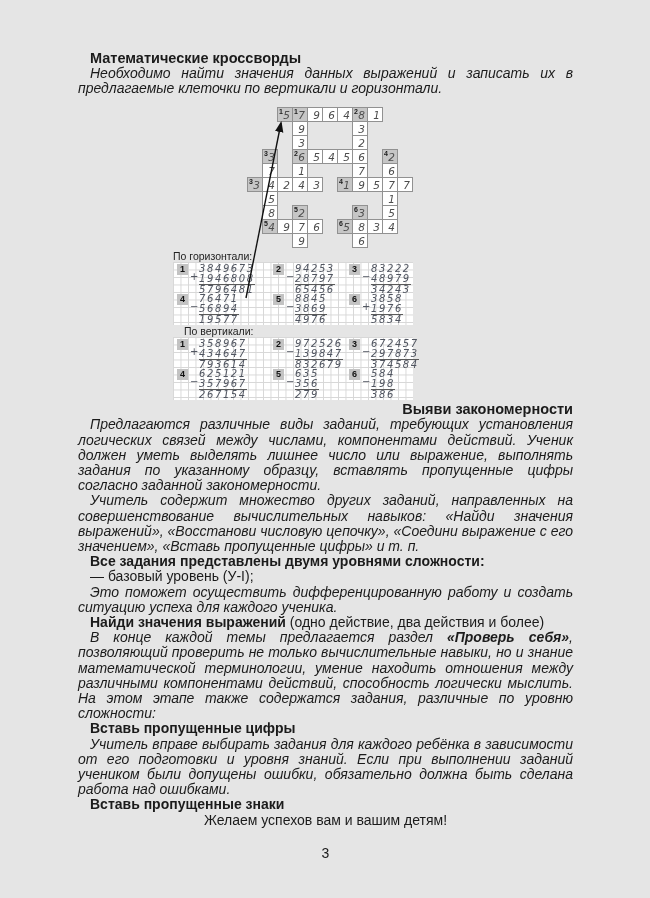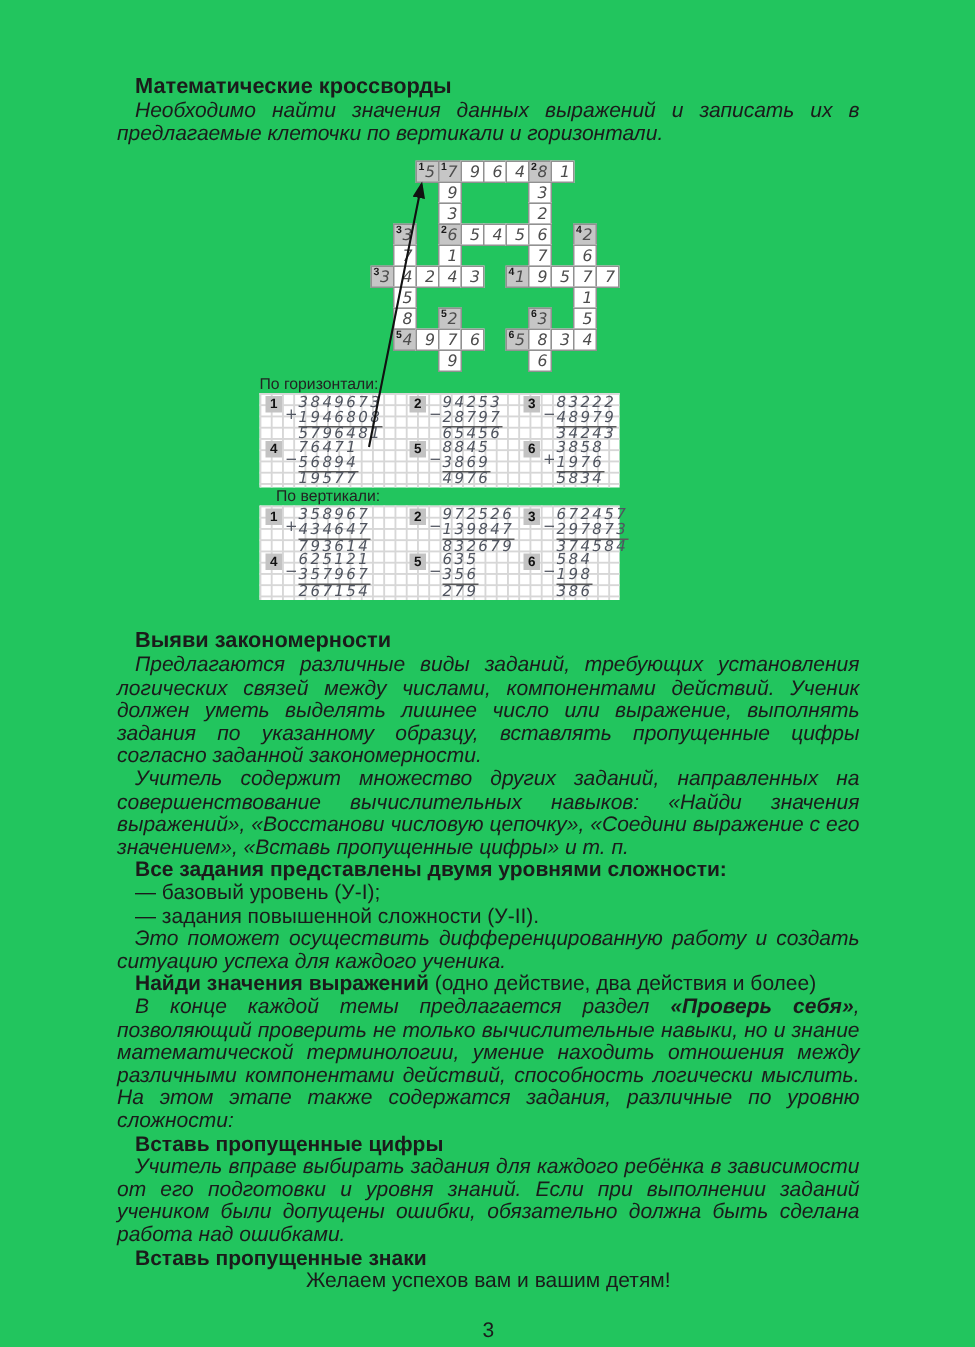--- a/index.html
+++ b/index.html
@@ -1,24 +1,24 @@
 <!DOCTYPE html>
 <html><head>
 <meta charset="utf-8">
 <style>
   html,body{margin:0;padding:0;background:#ffffff;}
-  .page{position:relative;width:650px;height:898px;background:#22c55e;color:#1b1b1b;
+  .page{position:relative;width:650px;height:898px;background:#e5e5e5;color:#1b1b1b;
         font-family:"Liberation Sans",sans-serif;font-size:14px;overflow:hidden;}
   .content{position:absolute;left:78px;top:0;width:495px;}
   .h{font-weight:bold;font-size:14.5px;line-height:16px;margin:0;}
   .title{margin-top:50px;}
   .ind{padding-left:12px;}
   p.body{margin:0;text-align:justify;line-height:15.2px;}
   p.pind{text-indent:12px;font-style:italic;}
-  .sect{margin-top:18px;}
+  .sect{margin-top:0;text-align:right;}
 
   
   .worksheet{position:relative;height:297px;margin-top:8px;}
   #crossword-grid{position:absolute;left:169px;top:3px;width:167px;height:142px;}
   .cell{position:absolute;width:16px;height:15px;box-sizing:border-box;
         border:1px solid #919191;background:#ffffff;}
   .cell.shaded{background:#c6c6c6;}
   .clue{position:absolute;left:1px;top:0;font-size:7px;font-weight:bold;color:#1a1a1a;
         line-height:8px;font-family:"Liberation Sans",sans-serif;}
   .hw{position:absolute;right:2px;top:1px;font-size:10.5px;line-height:12px;
@@ -344,21 +344,20 @@
     <p class="h sect ind">Выяви закономерности</p>
 
     <p class="body pind">Предлагаются различные виды заданий, требующих установления логических связей между числами, компонентами действий. Ученик должен уметь выделять лишнее число или выражение, выполнять задания по указанному образцу, вставлять пропущенные цифры согласно заданной закономерности.</p>
 
     <p class="body pind">Учитель содержит множество других заданий, направленных на совершенствование вычислительных навыков: «Найди значения выражений», «Восстанови числовую цепочку», «Соедини выражение с его значением», «Вставь пропущенные цифры» и т. п.</p>
 
     <p class="body ind h" style="font-size:14px;">Все задания представлены двумя уровнями сложности:</p>
 
     <div class="levels">
       <p class="body ind">— базовый уровень (У-I);</p>
-      <p class="body ind">— задания повышенной сложности (У-II).</p>
     </div>
 
     <p class="body pind">Это поможет осуществить дифференцированную работу и создать ситуацию успеха для каждого ученика.</p>
 
     <p class="body ind"><b>Найди значения выражений</b><span> (одно действие, два действия и более)</span></p>
 
     <p class="body pind"><span>В конце каждой темы предлагается раздел </span><b>«Проверь себя»</b><span>, позволяющий проверить не только вычислительные навыки, но и знание математической терминологии, умение находить отношения между различными компонентами действий, способность логически мыслить. На этом этапе также содержатся задания, различные по уровню сложности:</span></p>
     <p class="body ind"><b>Вставь пропущенные цифры</b><span></span></p>
     <p class="body pind">Учитель вправе выбирать задания для каждого ребёнка в зависимости от его подготовки и уровня знаний. Если при выполнении заданий учеником были допущены ошибки, обязательно должна быть сделана работа над ошибками.</p>
 

